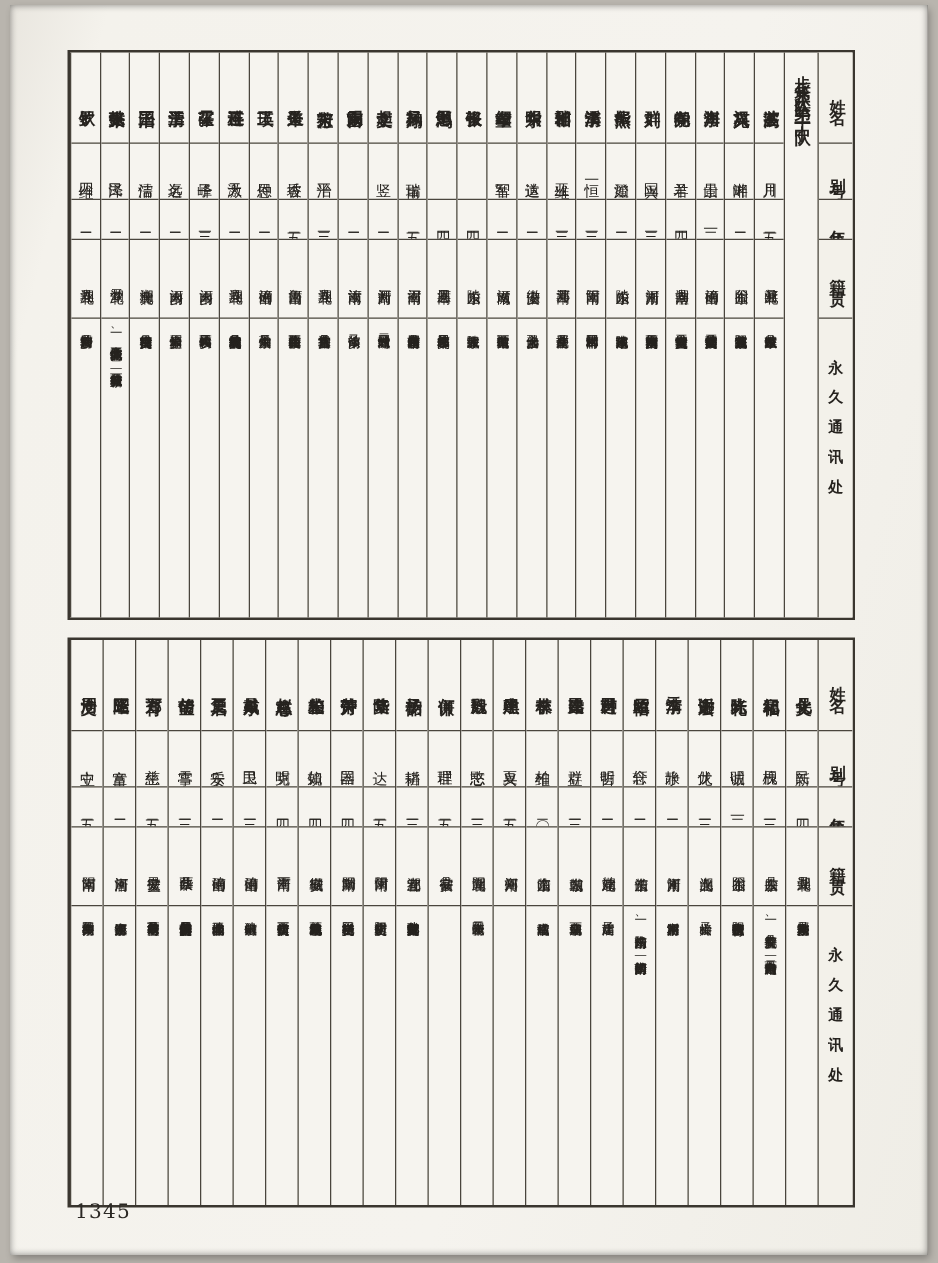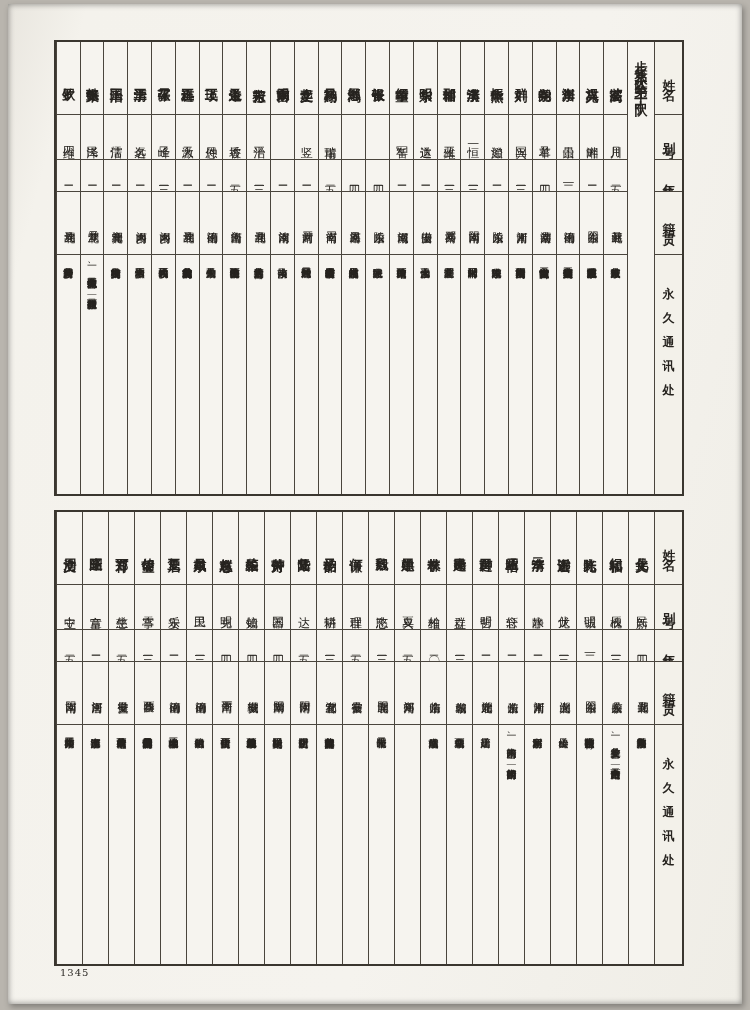--- a/index.html
+++ b/index.html
@@ -66,21 +66,21 @@
   .header-col .addr .vtext{font-size:12px;letter-spacing:24px;line-height:14px;}
   .header-col .cell{font-size:13px;font-weight:bold;}
   .section-col .cell{
     height:100%;border-bottom:none;
     align-items:flex-start;padding-top:8px;
     font-size:13px;font-weight:bold;
   }
   .section-col .vtext{letter-spacing:4px;line-height:15px;}
   .page-number{
     position:absolute;left:52px;bottom:26px;
-    font-size:10px;color:#2c2925;
+    font-size:16px;color:#2c2925;
     letter-spacing:1px;
   }
 </style>
 </head>
 <body>
 
 <div class="page">
 
   <div class="roster-table top">
     <div class="col header-col">

